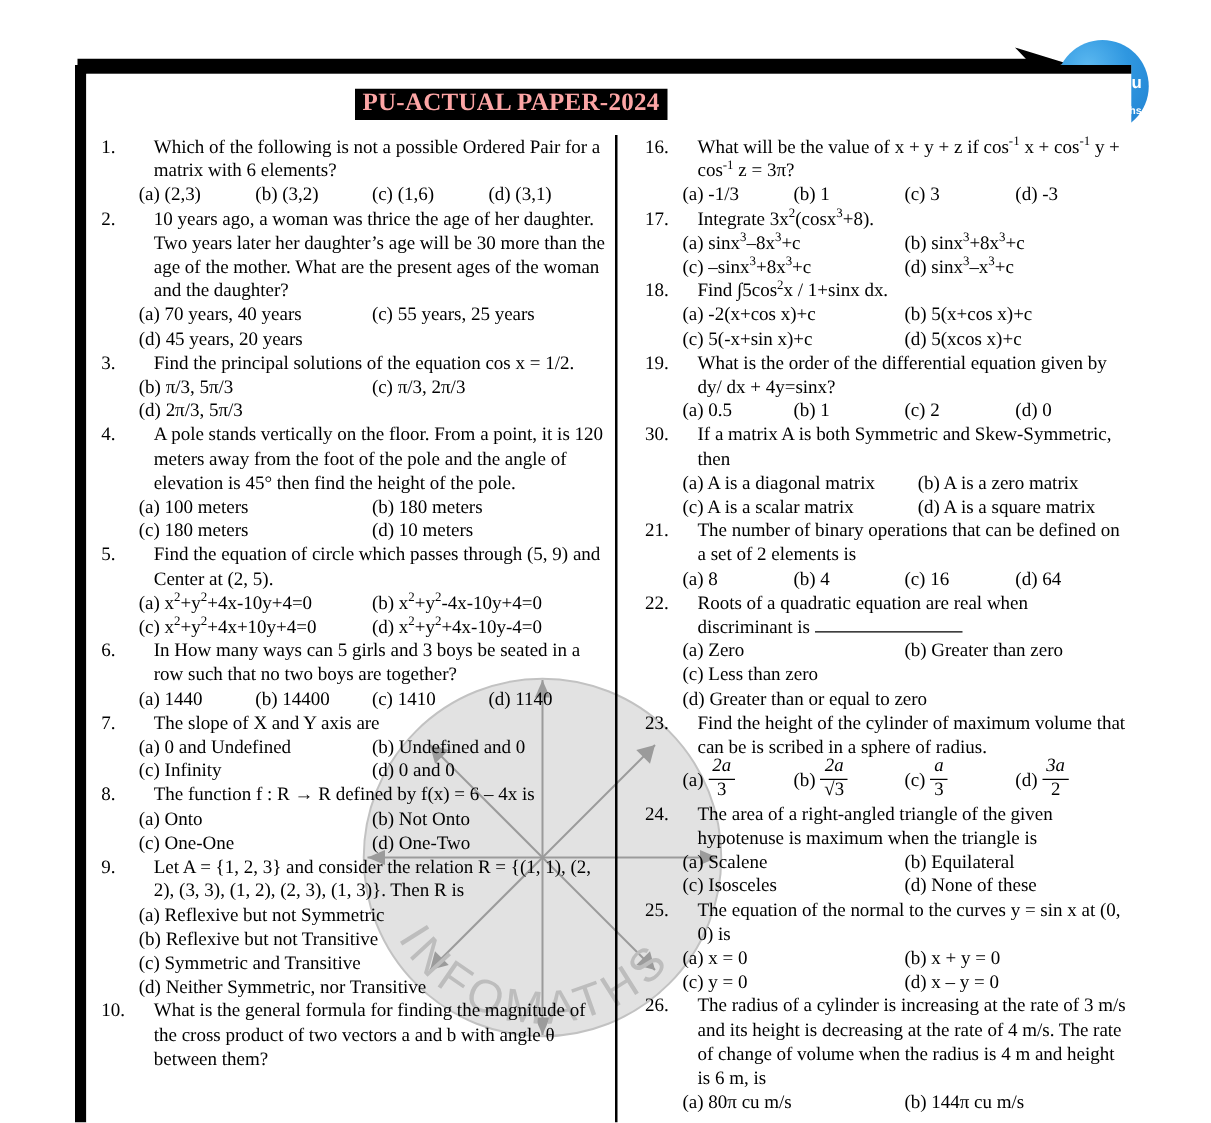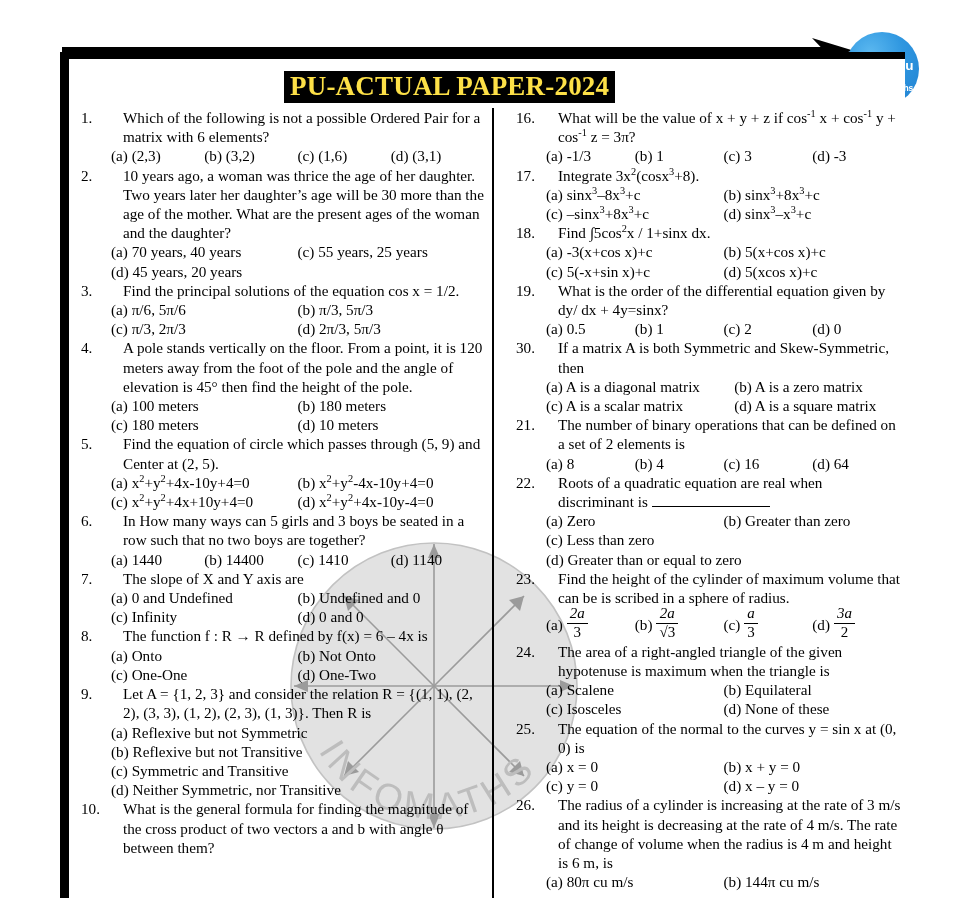--- a/index.html
+++ b/index.html
@@ -40,22 +40,22 @@
   #page{
     position:absolute;left:60px;top:52px;width:845px;height:846px;
     border-left:9px solid #000;border-top:7px solid #000;box-sizing:border-box;
     background:#fff;overflow:hidden;
   }
   #page-inner{position:absolute;left:0;top:0;right:0;bottom:0;background:#fff;}
 
   
   #title-wrap{position:absolute;left:215px;top:12px;}
   #paper-title{
-    display:inline-block;background:#000;color:#fde047;
-    font-weight:bold;font-size:27px;line-height:1.05;
+    display:inline-block;background:#000;color:#fca5a5;
+    font-weight:bold;font-size:20px;line-height:1.05;
     padding:1px 6px 3px 6px;letter-spacing:.2px;
     font-family:"Liberation Serif","DejaVu Serif",serif;
   }
 
   
   #watermark{position:absolute;left:215px;top:477px;width:300px;height:300px;pointer-events:none;}
 
   
   #cols{position:absolute;left:0;top:49px;width:836px;height:797px;display:flex;}
   .col{position:relative;box-sizing:border-box;}
@@ -164,21 +164,20 @@
                 <div class="opt">(c) 55 years, 25 years</div>
                 <div class="opt">(d) 45 years, 20 years</div>
               </div>
             </div>
           </div>
           <div class="q">
             <div class="qnum">3.</div>
             <div class="qbody">
               <div class="qtext">Find the principal solutions of the equation cos x = 1/2.</div>
               <div class="opts two">
-                <div class="opt">(a) π/6, 5π/6</div>
                 <div class="opt">(b) π/3, 5π/3</div>
                 <div class="opt">(c) π/3, 2π/3</div>
                 <div class="opt">(d) 2π/3, 5π/3</div>
               </div>
             </div>
           </div>
           <div class="q">
             <div class="qnum">4.</div>
             <div class="qbody">
               <div class="qtext">A pole stands vertically on the floor. From a point, it is 120 meters away from the foot of the pole and the angle of elevation is 45° then find the height of the pole.</div>
@@ -280,21 +279,21 @@
                 <div class="opt">(c) –sinx<sup>3</sup>+8x<sup>3</sup>+c</div>
                 <div class="opt">(d) sinx<sup>3</sup>–x<sup>3</sup>+c</div>
               </div>
             </div>
           </div>
           <div class="q">
             <div class="qnum">18.</div>
             <div class="qbody">
               <div class="qtext">Find ∫5cos<sup>2</sup>x / 1+sinx dx.</div>
               <div class="opts two">
-                <div class="opt">(a) -3(x+cos x)+c</div>
+                <div class="opt">(a) -2(x+cos x)+c</div>
                 <div class="opt">(b) 5(x+cos x)+c</div>
                 <div class="opt">(c) 5(-x+sin x)+c</div>
                 <div class="opt">(d) 5(xcos x)+c</div>
               </div>
             </div>
           </div>
           <div class="q">
             <div class="qnum">19.</div>
             <div class="qbody">
               <div class="qtext">What is the order of the differential equation given by dy/ dx + 4y=sinx?</div>

